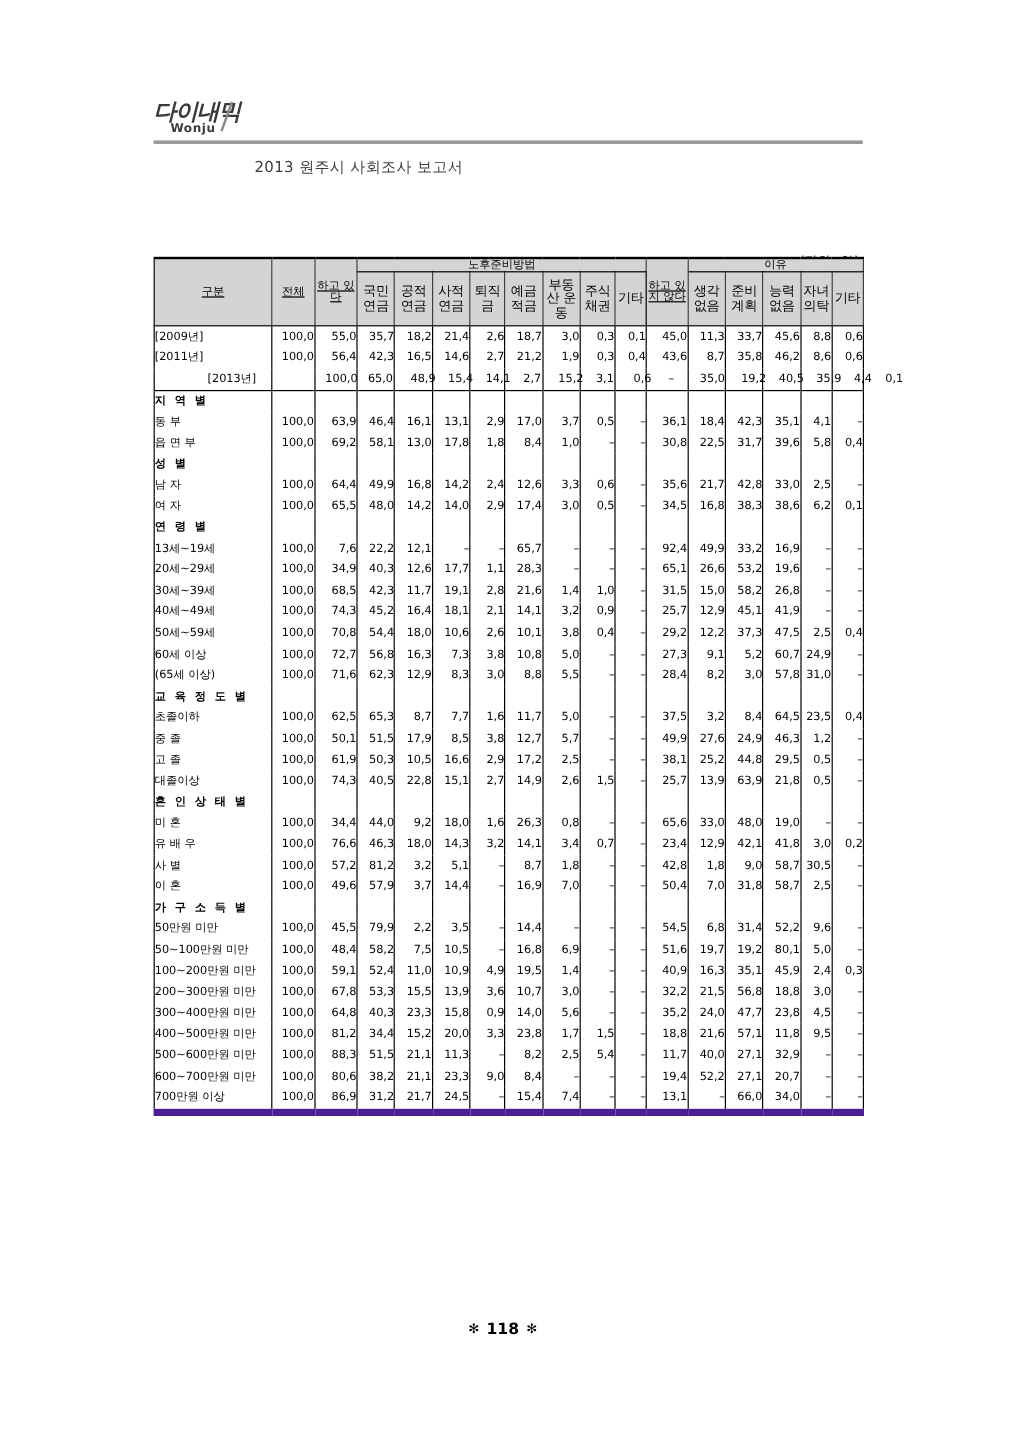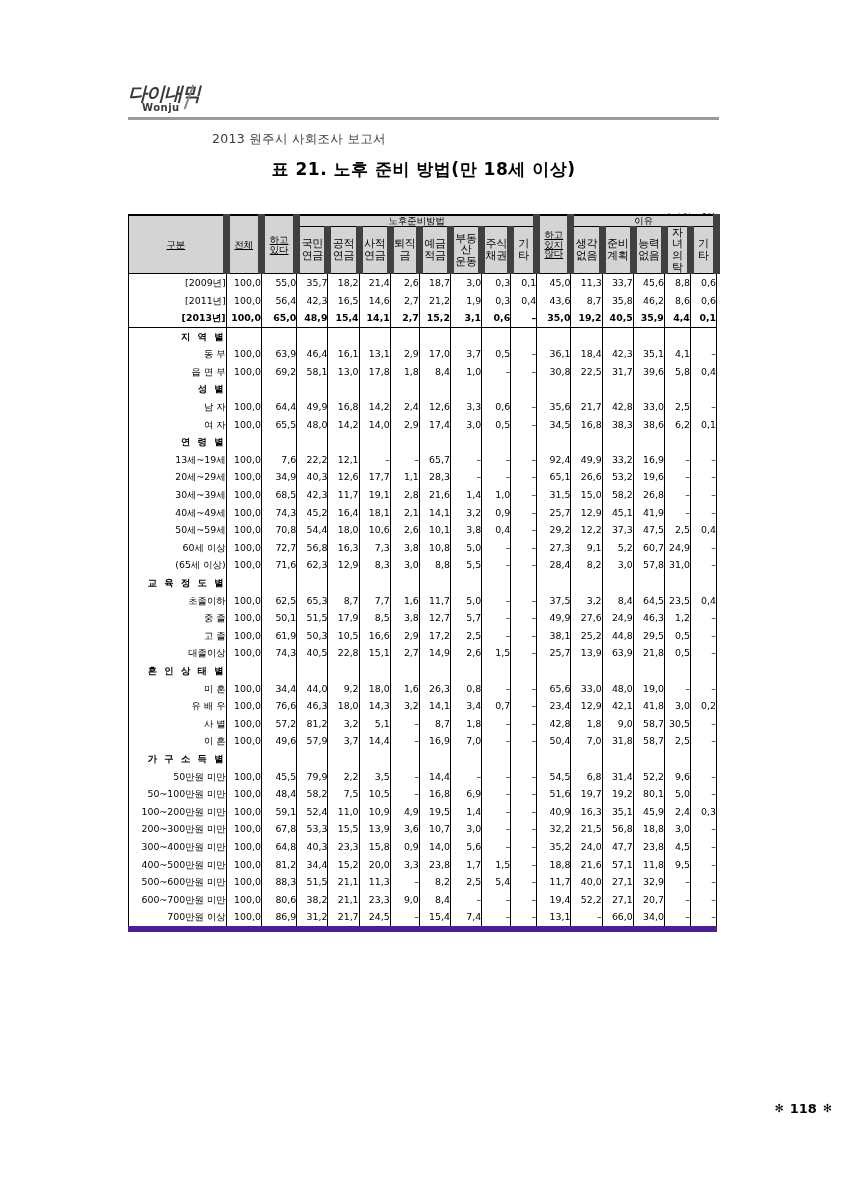--- a/index.html
+++ b/index.html
@@ -126,21 +126,21 @@
     vertical-align: middle;
   }
   
   thead th {
     background: #d4d4d4;
     font-weight: normal;
     font-size: 9.4px;
     text-align: center;
     color: #000;
     border-left: 1px solid #000;
-    border-right: 7px solid #404040;
+    border-right: 1px solid #404040;
   }
   .thead-top th {
     border-top: 2px solid #000;
     border-bottom: 1px solid #000;
   }
   thead .rowspan-cell {
     border-bottom: 1px solid #000;
     text-decoration: underline;
   }
   thead .sub th {
@@ -154,45 +154,46 @@
   tbody td {
     height: 17.6px;
     text-align: right;
     padding-right: 5px;
     font-size: 9.4px;
     border-left: 1px solid #000;
     border-right: 1px solid #000;
     color: #000;
   }
   tbody td.rowlabel {
-    text-align: right;
+    text-align: left;
     padding-right: 0;
     font-size: 9.4px;
   }
   tbody tr.bold td {
-    font-weight: bold;
+    font-weight: normal;
+    padding-left: 44px;
   }
   tbody tr.sep-top td {
     border-top: 1px solid #000;
   }
   tbody tr:last-child td {
     border-bottom: 6px solid #4c1d95;
   }
   .grp-title-tight {
     letter-spacing: 2px;
     font-weight: bold;
   }
 
   
   .footer {
     position: absolute;
     bottom: 84px;
     left: 0;
     width: 838px;
-    text-align: right;
+    text-align: center;
     font-size: 13px;
     font-weight: bold;
     color: #000;
   }
   .footer .star {
     font-size: 11px;
     font-weight: normal;
     vertical-align: 1px;
     margin: 0 6px;
   }
@@ -205,21 +206,20 @@
   <div class="header">
     <div class="header-logo">
       <div class="logo-mark">다이내믹</div>
       <div class="logo-sub">Wonju</div>
       <div class="logo-slash"></div>
     </div>
     <div class="header-title">2013 원주시 사회조사 보고서</div>
   </div>
   <div class="header-rule"></div>
 
-  <div class="doc-title">표 21. 노후 준비 방법(만 18세 이상)</div>
   <div class="unit-note">(단위 : %)</div>
 
   <div class="table-wrap">
     <table class="data">
       <colgroup>
         <col style="width:94px">
         <col style="width:34px">
         <col style="width:34px">
         <col style="width:30px">
         <col style="width:30px">

